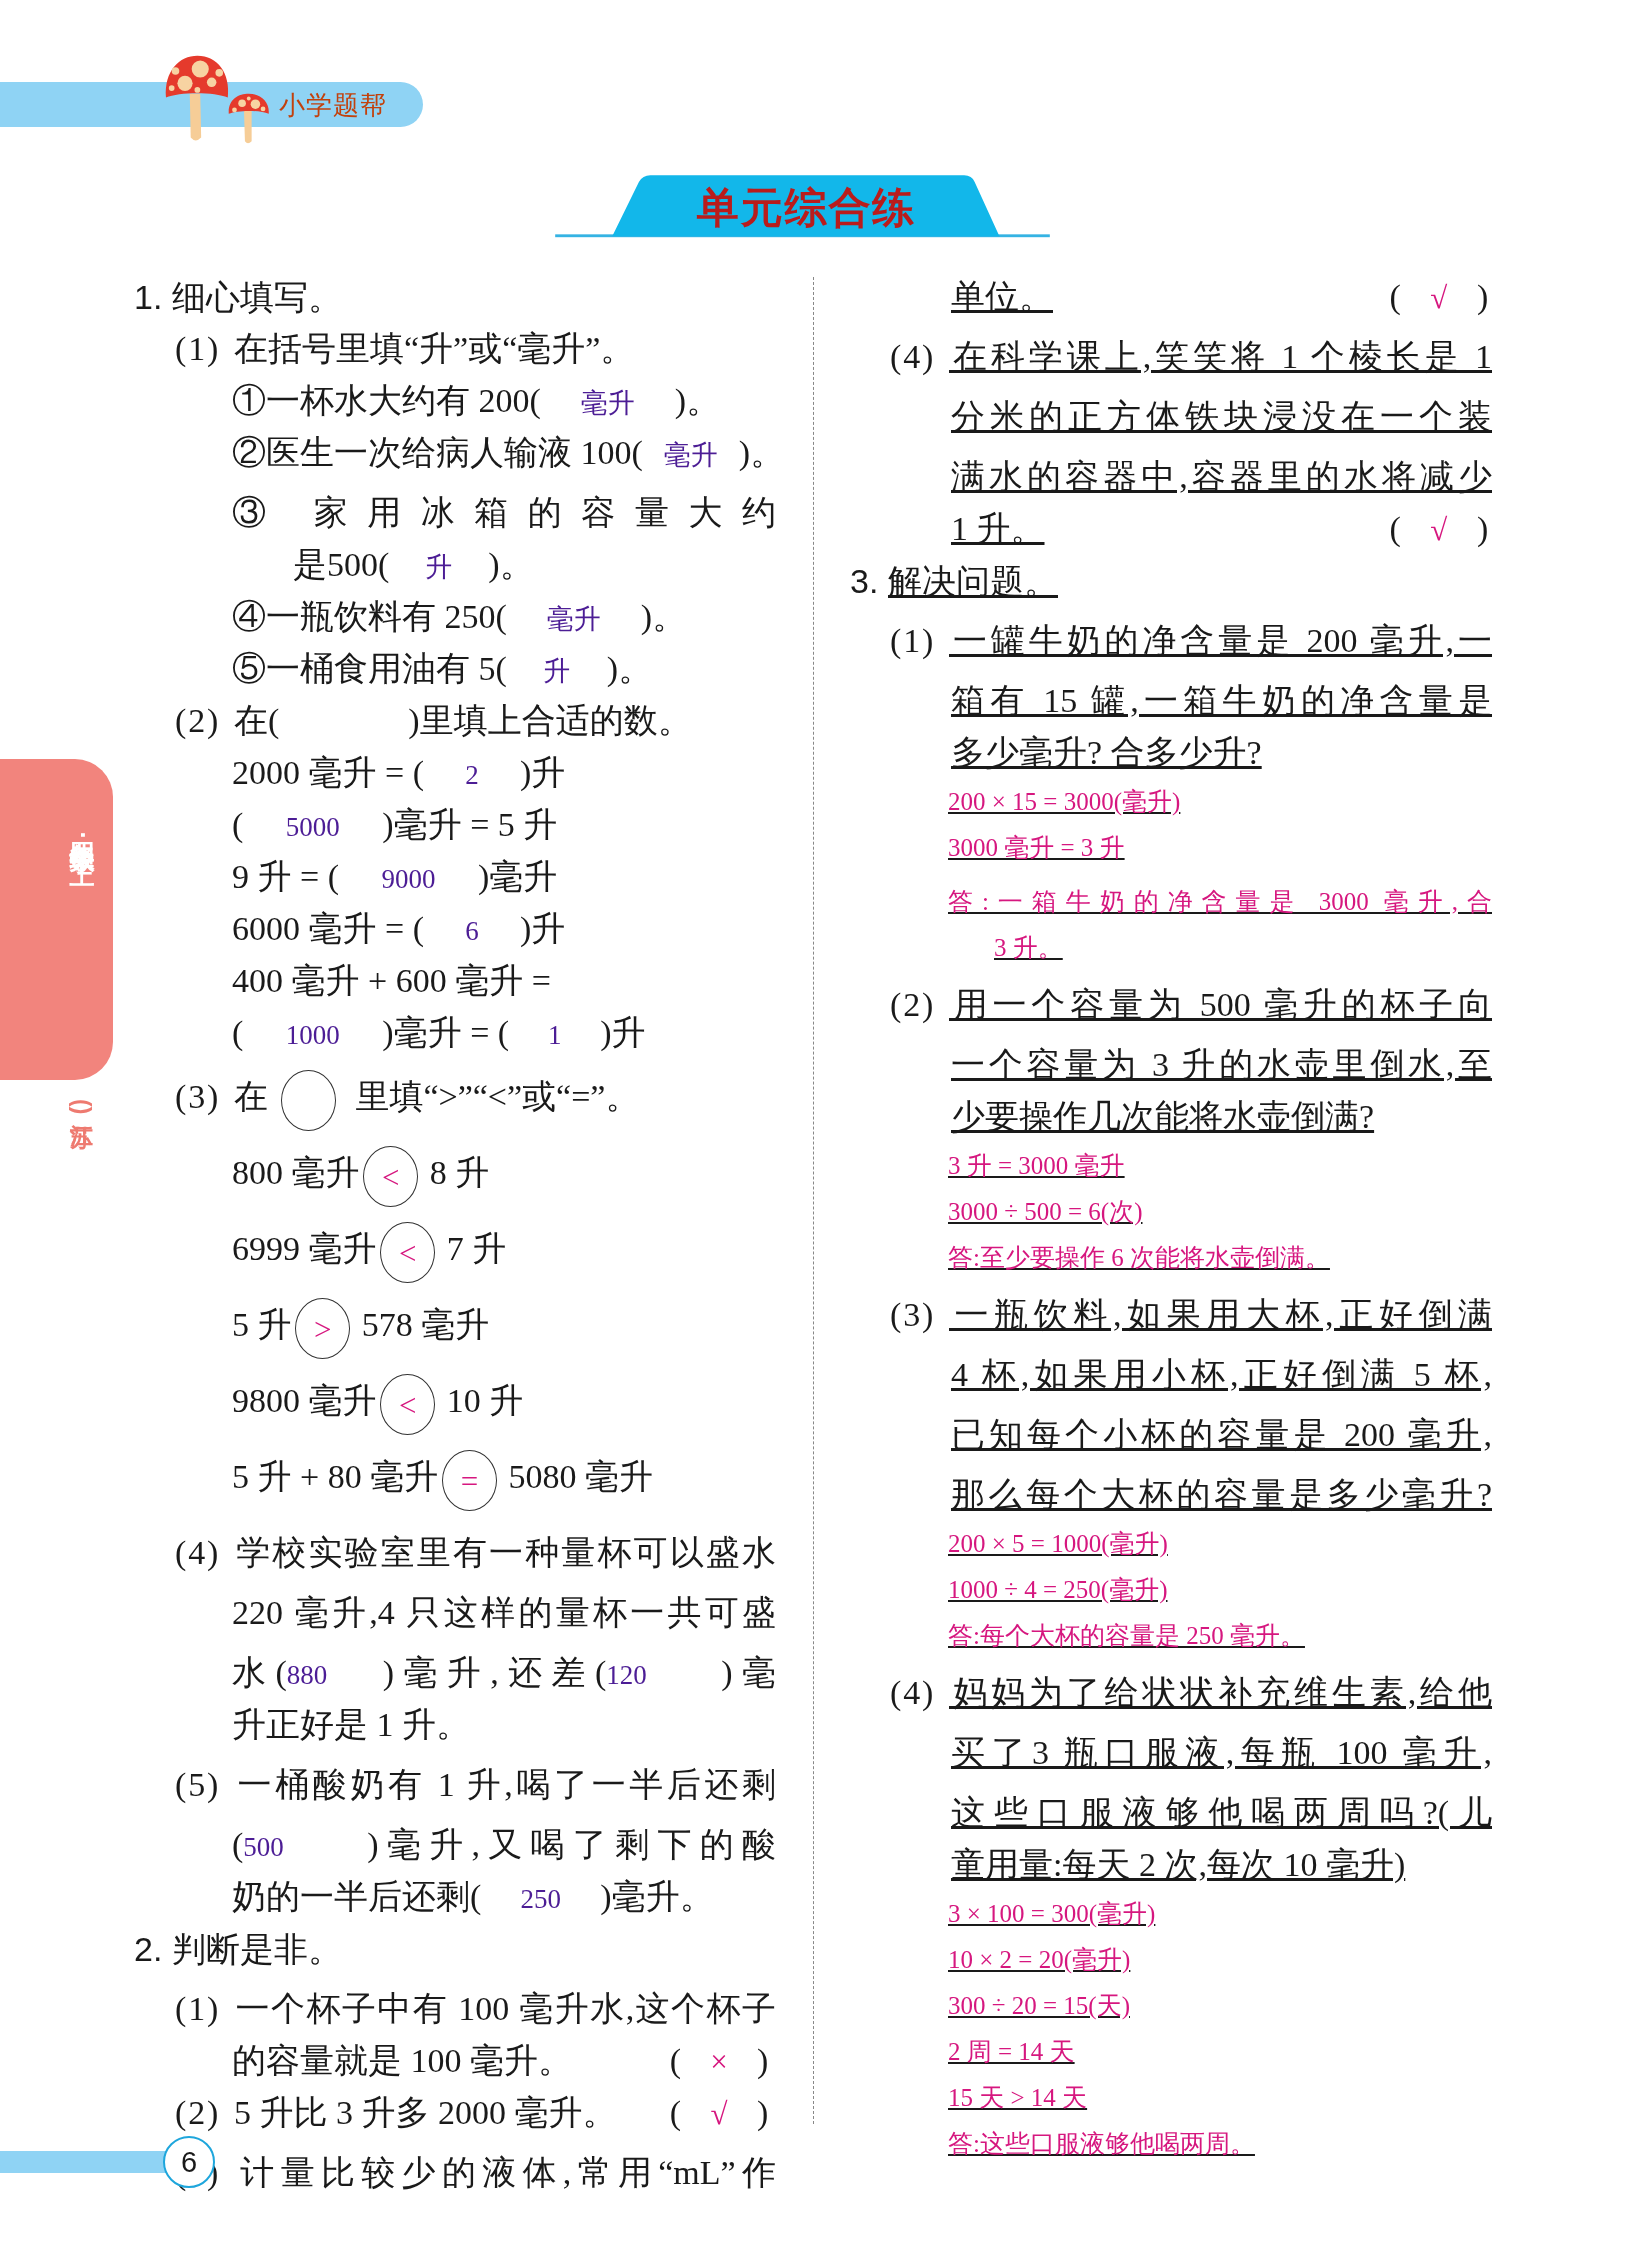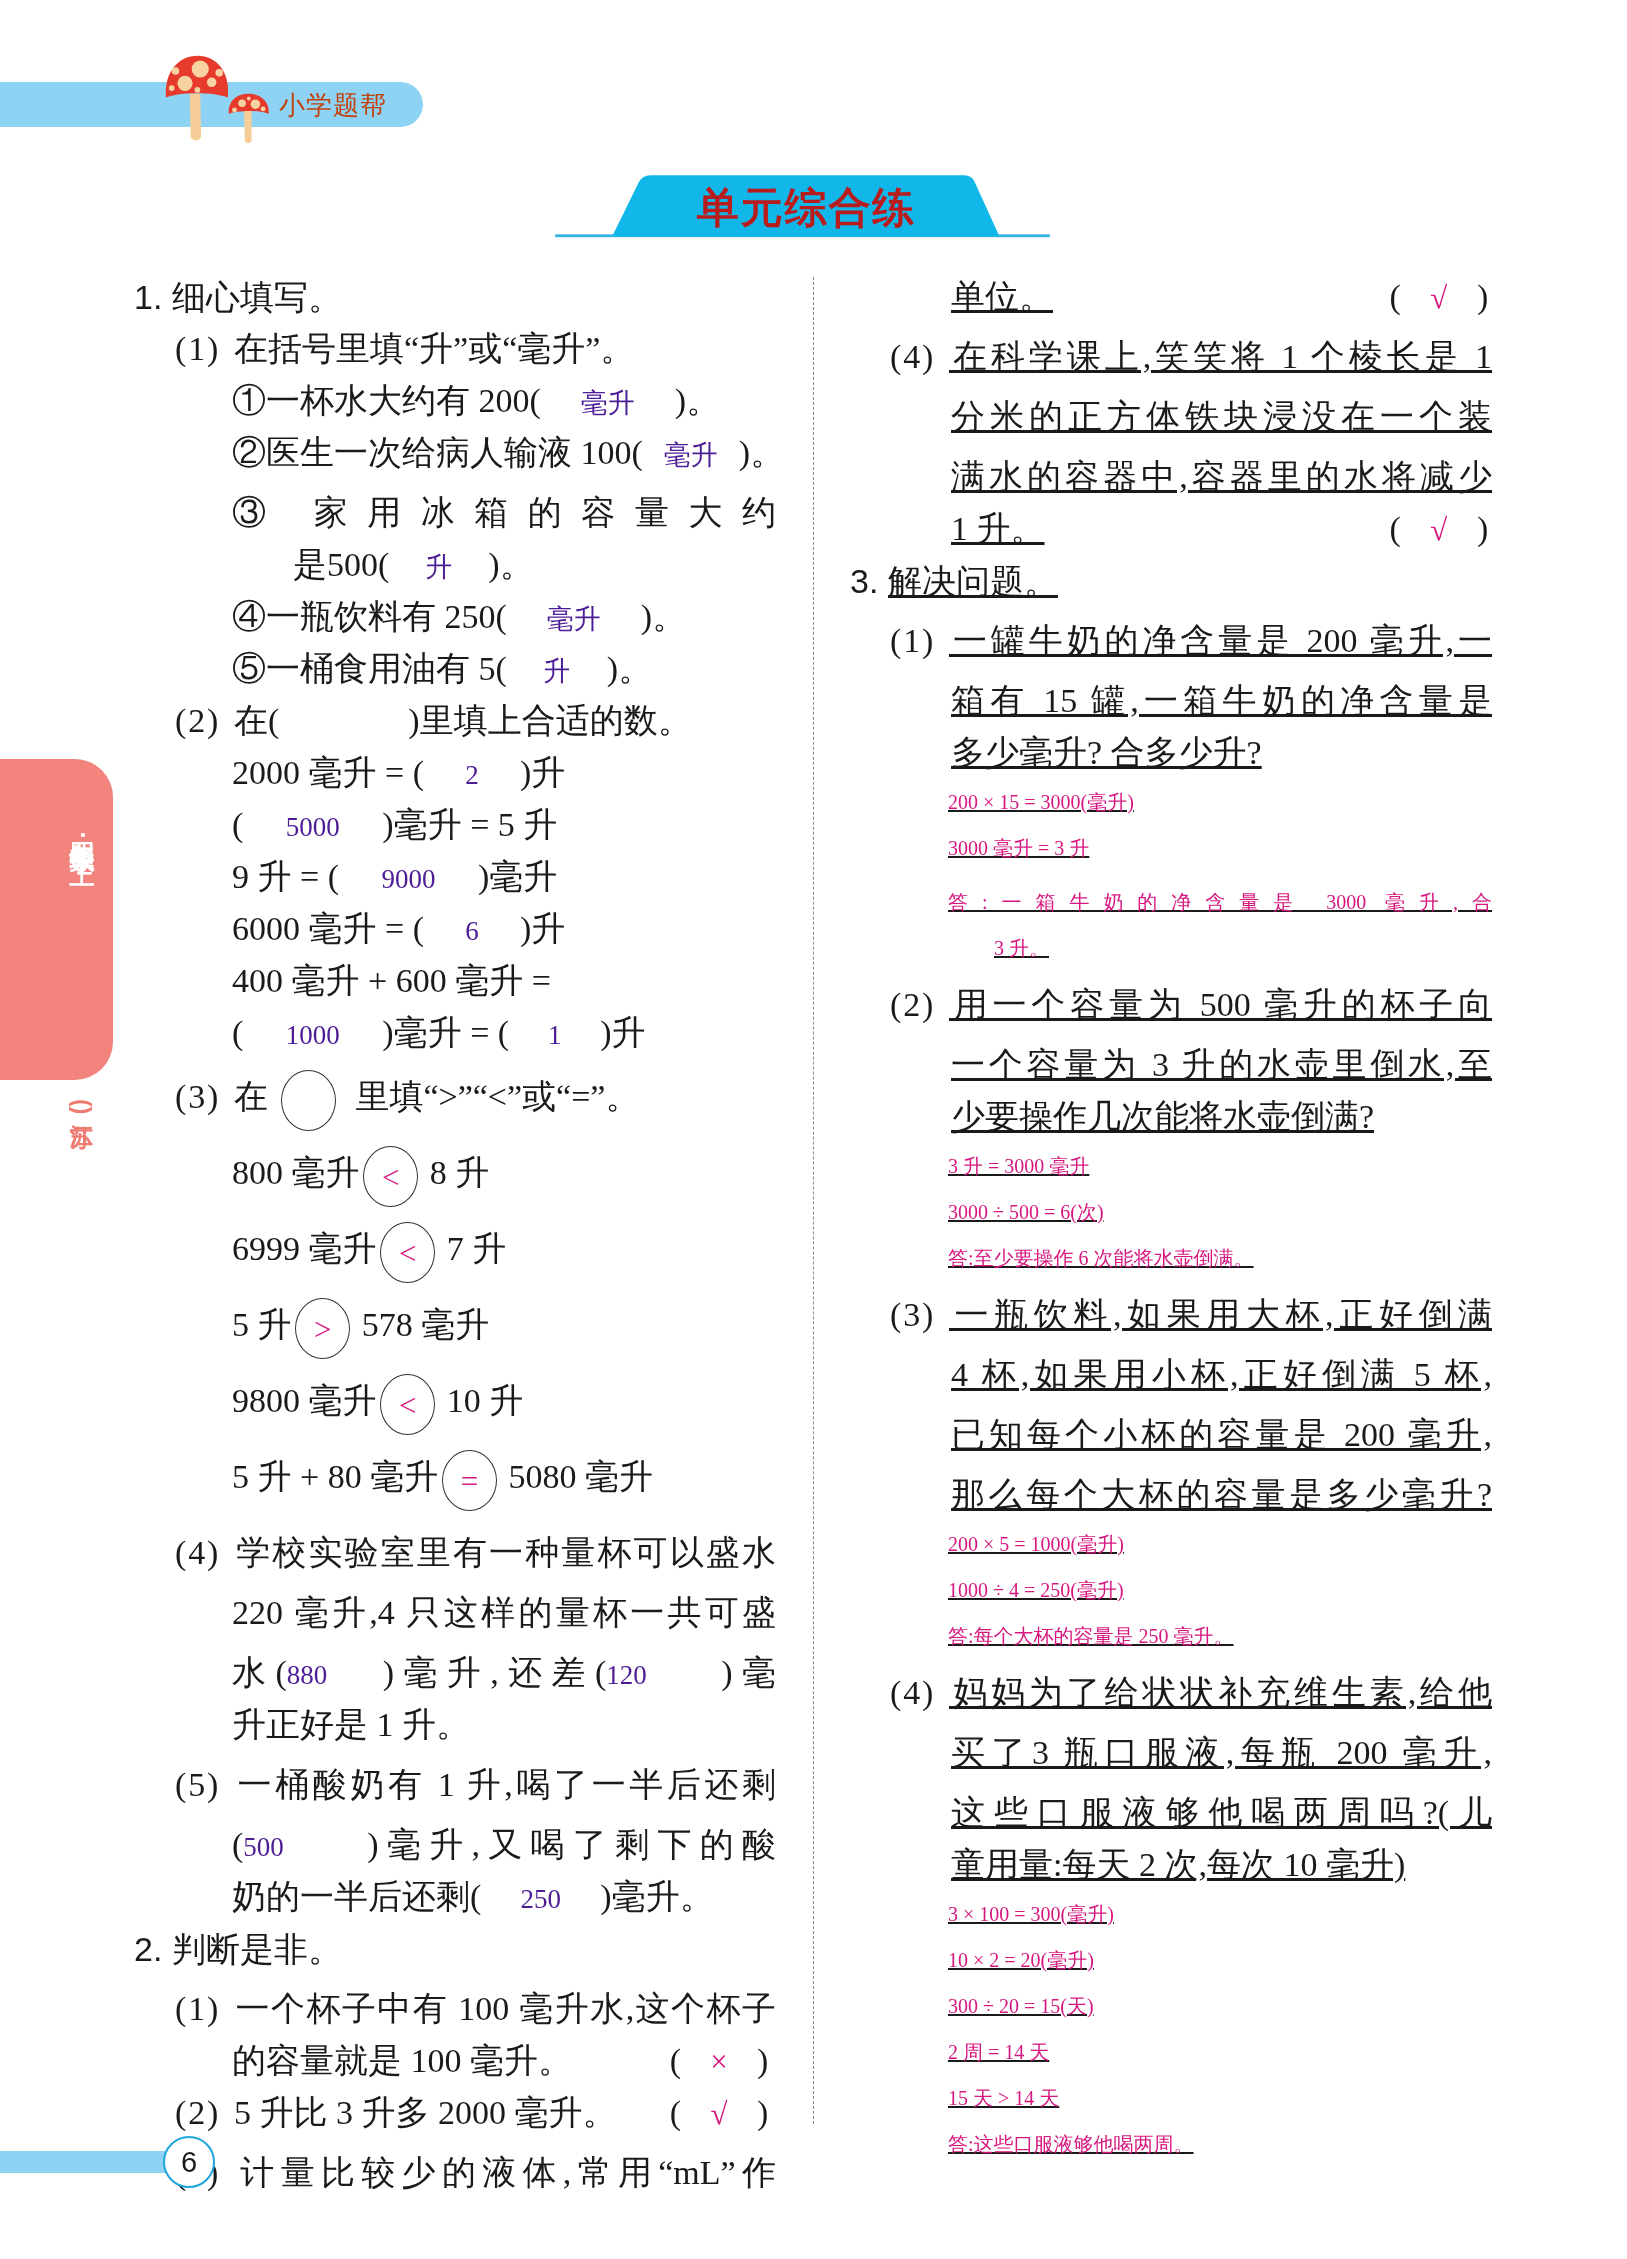--- a/index.html
+++ b/index.html
@@ -22,21 +22,21 @@
   .divider { position:absolute; left:813px; top:277px; height:1847px; border-left:1.9px dashed #888; }
   
   .foot-bar { position:absolute; left:0; top:2151px; width:172px; height:22px; background:#8fd3f4; }
   .page-num { position:absolute; left:163px; top:2136px; width:48px; height:48px; border:2.9px solid #1ea6dc; border-radius:50%; background:#ffffff; text-align:center; line-height:48px; font-size:29px; font-family:"Liberation Sans","DejaVu Sans",sans-serif; color:#1a1a1a; }
   
   .col { position:absolute; top:271px; width:642px; }
   .col.left { left:134px; }
   .col.right { left:850px;text-decoration:underline; }
   .ln { position:relative; height:52px; line-height:52px; font-size:34px; white-space:nowrap; }
   .right .ln { height:52px; line-height:52px; }
-  .ln.pk { height:46px; line-height:46px; font-size:20px; color:#d6177f; }
+  .ln.pk { height:46px; line-height:46px; font-size:25px; color:#d6177f; }
   .ln.tall { height:76px; line-height:76px; }
   .ln.full { white-space:normal; text-align:justify; text-align-last:justify; overflow:hidden;margin-top:8px; }
   .left .i1 { padding-left:41px; }
   .left .i2 { padding-left:98px; }
   .left .i3 { padding-left:159px; }
   .right .i1 { padding-left:40px; }
   .right .i2 { padding-left:101px; }
   .right .ip { padding-left:98px; }
   .right .i3 { padding-left:144px; }
   .spacer { height:3.8px; }
@@ -188,21 +188,21 @@
 
     <div class="ln i1 full"><span class="lbl">(3)</span><span>一瓶饮料,如果用大杯,正好倒满</span></div>
     <div class="ln i2 full"><span>4 杯,如果用小杯,正好倒满 5 杯,</span></div>
     <div class="ln i2 full"><span>已知每个小杯的容量是 200 毫升,</span></div>
     <div class="ln i2 full"><span>那么每个大杯的容量是多少毫升?</span></div>
     <div class="ln pk ip">200 × 5 = 1000(毫升)</div>
     <div class="ln pk ip">1000 ÷ 4 = 250(毫升)</div>
     <div class="ln pk ip">答:每个大杯的容量是 250 毫升。</div>
 
     <div class="ln i1 full"><span class="lbl">(4)</span><span>妈妈为了给状状补充维生素,给他</span></div>
-    <div class="ln i2 full"><span>买了3 瓶口服液,每瓶 200 毫升,</span></div>
+    <div class="ln i2 full"><span>买了3 瓶口服液,每瓶 100 毫升,</span></div>
     <div class="ln i2 full"><span>这些口服液够他喝两周吗?(儿</span></div>
     <div class="ln i2"><span>童用量:每天 2 次,每次 10 毫升)</span></div>
     <div class="ln pk ip">3 × 100 = 300(毫升)</div>
     <div class="ln pk ip">10 × 2 = 20(毫升)</div>
     <div class="ln pk ip">300 ÷ 20 = 15(天)</div>
     <div class="ln pk ip">2 周 = 14 天</div>
     <div class="ln pk ip">15 天 &gt; 14 天</div>
     <div class="ln pk ip">答:这些口服液够他喝两周。</div>
   </div>
 

